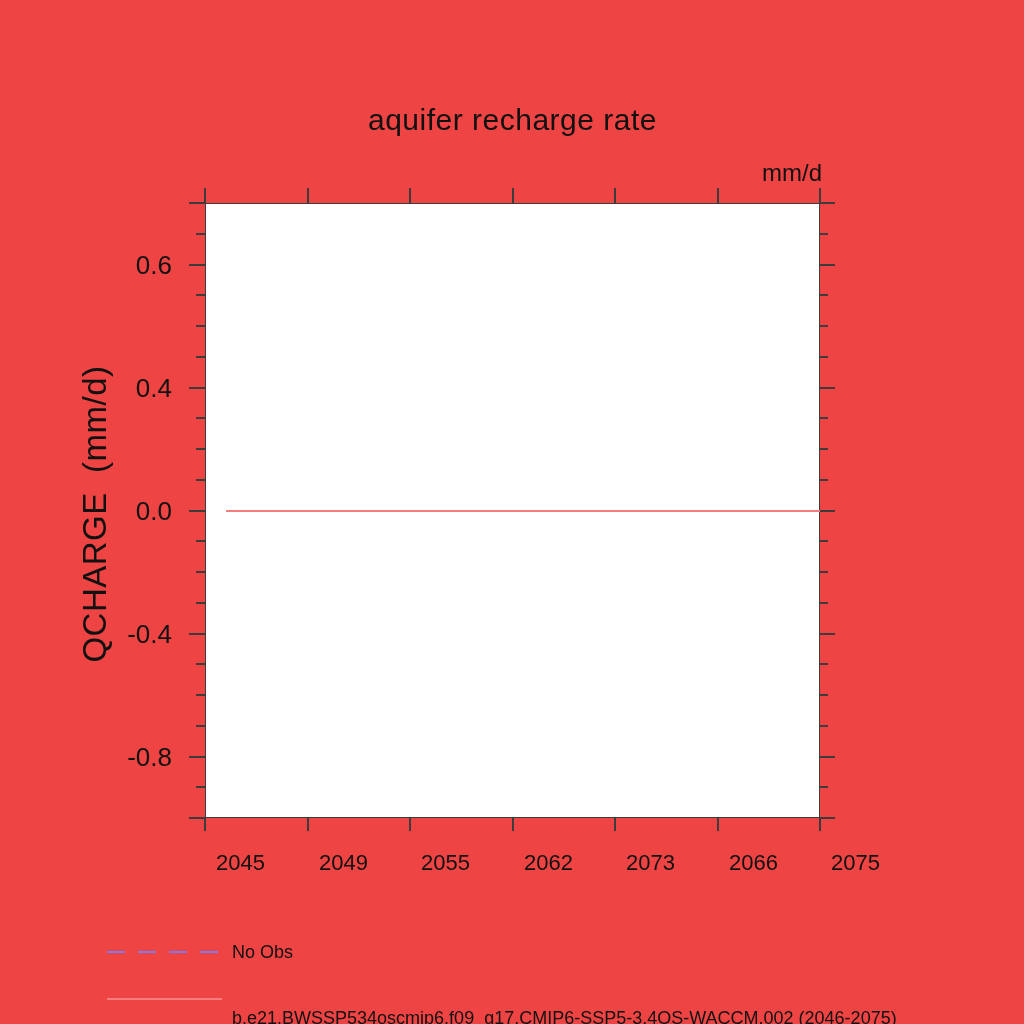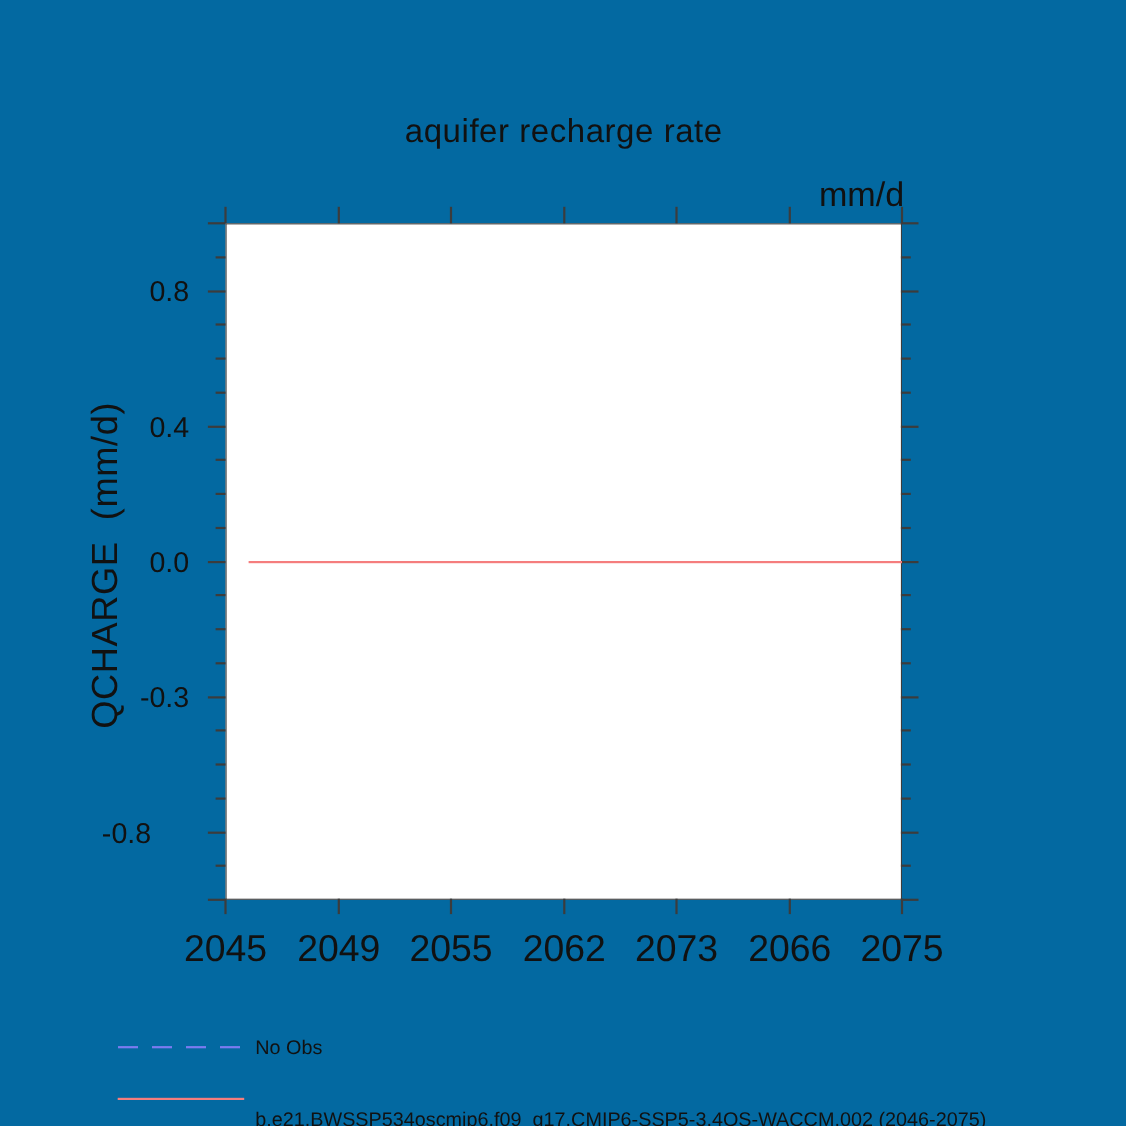--- a/index.html
+++ b/index.html
@@ -1,58 +1,58 @@
 <!DOCTYPE html>
 <html><head>
 <meta charset="utf-8">
 <style>
   html, body { margin: 0; padding: 0; background: #ffffff; }
   .canvas {
     position: relative;
     width: 1024px;
     height: 1024px;
-    background: #0369a1;
+    background: #ef4444;
     font-family: "Liberation Sans", sans-serif;
     color: #111111;
     overflow: hidden;
   }
   .chart-title {
     position: absolute;
     left: 205px; top: 103px; width: 615px;
     text-align: center;
     font-size: 30px;
     letter-spacing: 0.5px;
   }
   .units-label {
     position: absolute;
     left: 622px; top: 159px; width: 200px;
     text-align: right;
-    font-size: 31px;
+    font-size: 24px;
   }
   .plot-area {
     position: absolute;
     left: 205px; top: 203px; width: 615px; height: 615px;
     border: 1.5px solid #3c3c3c;
     box-sizing: border-box;
     background: #ffffff;
   }
   .y-axis-title {
     position: absolute;
     left: 95px; top: 514px;
     transform: translate(-50%, -50%) rotate(-90deg);
     font-size: 33px;
     white-space: pre;
     letter-spacing: 0.5px;
   }
   .tick { position: absolute; background: #3c3c3c; }
   .x-tick-label {
     position: absolute;
     width: 120px;
-    text-align: center;
-    font-size: 34px;
+    text-align: right;
+    font-size: 22px;
     line-height: 32px;
   }
   .y-tick-label {
     position: absolute;
     left: 58px; width: 114px;
     text-align: right;
     font-size: 26px;
     line-height: 30px;
   }
   .series-line { position: absolute; height: 2px; }
@@ -131,25 +131,25 @@
       <div class="tick" style="left: 819px; top: 202px; width: 16px; height: 2px; background: rgb(60, 60, 60);"></div>
     </div>
   <div id="labels-layer">
       <div class="x-tick-label" style="left: 145px; top: 847px;">2045</div>
       <div class="x-tick-label" style="left: 248px; top: 847px;">2049</div>
       <div class="x-tick-label" style="left: 350px; top: 847px;">2055</div>
       <div class="x-tick-label" style="left: 453px; top: 847px;">2062</div>
       <div class="x-tick-label" style="left: 555px; top: 847px;">2073</div>
       <div class="x-tick-label" style="left: 658px; top: 847px;">2066</div>
       <div class="x-tick-label" style="left: 760px; top: 847px;">2075</div>
-      <div class="y-tick-label" style="top: 250px;">0.8</div>
+      <div class="y-tick-label" style="top: 250px;">0.6</div>
       <div class="y-tick-label" style="top: 373px;">0.4</div>
       <div class="y-tick-label" style="top: 496px;">0.0</div>
-      <div class="y-tick-label" style="top: 619px;">-0.3</div>
-      <div class="y-tick-label" style="top: 742px; text-align: center;">-0.8</div>
+      <div class="y-tick-label" style="top: 619px;">-0.4</div>
+      <div class="y-tick-label" style="top: 742px;">-0.8</div>
     </div>
   <div id="series-layer">
       <div class="series-line" style="left: 226px; top: 510px; width: 594px; background: rgb(245, 125, 125);"></div>
     </div>
   <div id="legend-layer">
       <div class="legend-line" style="left: 107px; top: 951px; width: 112px; background: repeating-linear-gradient(90deg, rgb(123, 123, 240) 0px, rgb(123, 123, 240) 18px, transparent 18px, transparent 31px);"></div>
       <div class="legend-label" style="left: 232px; top: 941px;">No Obs</div>
       <div class="legend-line" style="left: 107px; top: 998px; width: 115px; background: rgb(245, 125, 125);"></div>
       <div class="legend-label" style="left: 232px; top: 988px; margin-top: 19px;">b.e21.BWSSP534oscmip6.f09_g17.CMIP6-SSP5-3.4OS-WACCM.002 (2046-2075)</div>
     </div>

